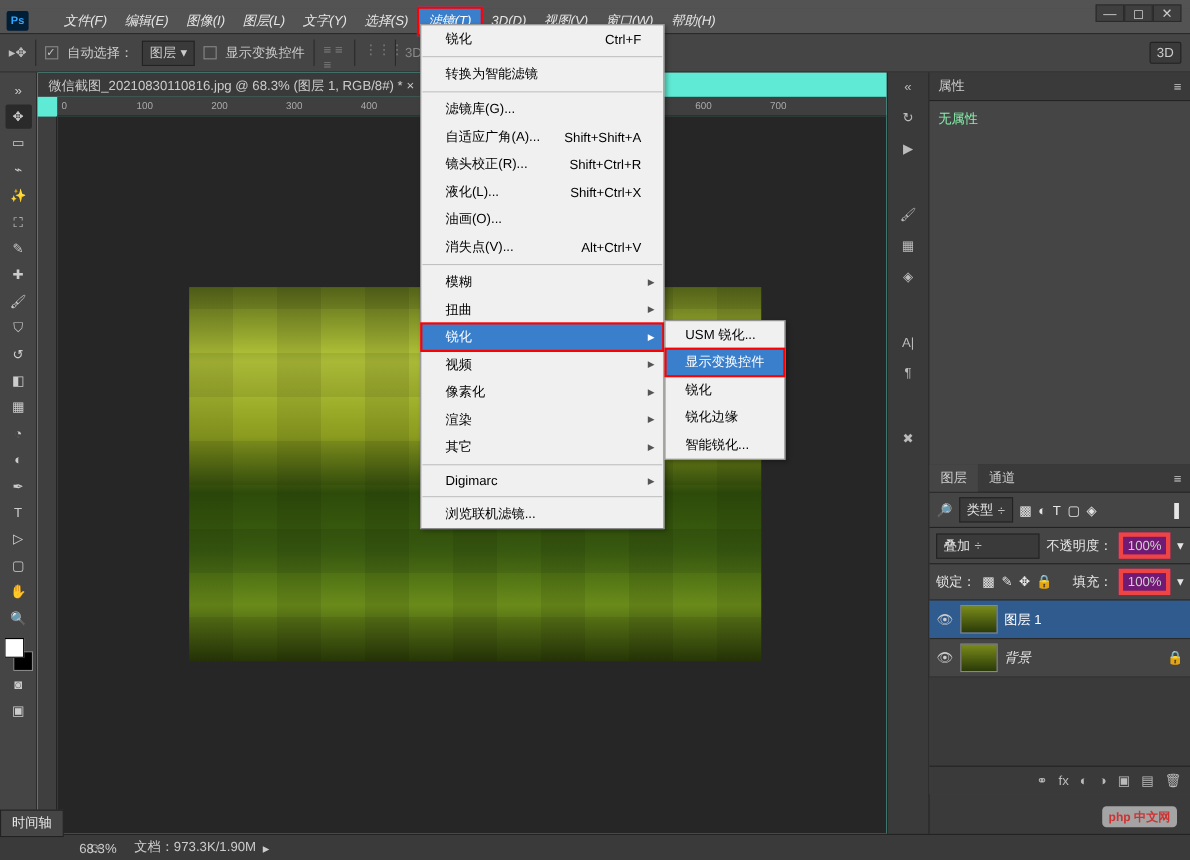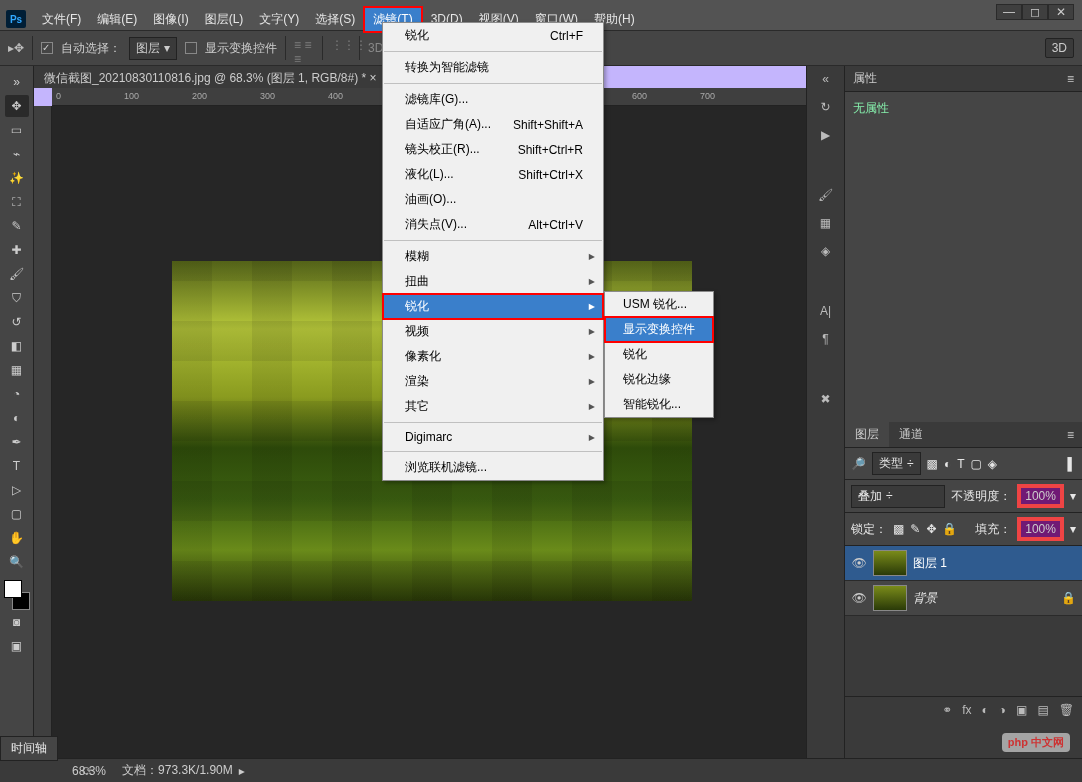--- a/index.html
+++ b/index.html
@@ -1,38 +1,38 @@
 <!DOCTYPE html>
 <html><head>
 <meta charset="utf-8">
 <style>
 * { margin:0; padding:0; box-sizing:border-box; font-family:"Microsoft YaHei",Arial,sans-serif; font-size:12px; user-select:none; }
 body { background:#535353; width:1082px; height:782px; overflow:hidden; color:#e6e6e6; position:relative; }
 .titlebar { background:#535353; height:8px; }
 .winctrl { position:absolute; top:4px; right:8px; display:flex; gap:0; }
 .winctrl div { width:26px; height:16px; border:1px solid #2a2a2a; background:#3f3f3f; display:flex; align-items:center; justify-content:center; color:#ccc; }
 .menubar { height:22px; background:#535353; display:flex; align-items:center; padding-left:6px; }
-.ps-logo { width:20px; height:18px; background:#001e36; border-radius:2px; color:#31a8ff; font-weight:bold; font-size:10px; display:flex; align-items:center; justify-content:center; margin-right:8px; }
-.menu-item { padding:3px 8px; color:#e6e6e6; cursor:default; }
+.ps-logo { width:20px; height:18px; background:#001e36; border-radius:2px; color:#31a8ff; font-weight:bold; font-size:10px; display:flex; align-items:center; justify-content:center; margin-right:24px; }
+.menu-item { padding:3px 8px; color:#e6e6e6; cursor:default;font-style:italic; }
 .menu-item.open { background:#3a7fcb; color:#fff; }
 .red-box { border:2px solid #ff0000; }
 .optionsbar { height:36px; background:#454545; border-top:1px solid #2a2a2a; border-bottom:1px solid #2a2a2a; display:flex; align-items:center; padding:0 8px; gap:8px; color:#ccc; }
 .opt-sep { width:1px; height:24px; background:#2a2a2a; }
 .opt-icon { width:20px; height:20px; opacity:.4; }
 .select-box { background:#3a3a3a; border:1px solid #222; padding:2px 6px; display:flex; align-items:center; gap:4px; }
 .checkbox { width:12px; height:12px; border:1px solid #888; display:inline-block; }
 .checkbox.checked::after { content:"✓"; font-size:10px; color:#ccc; position:relative; top:-3px; }
 .workspace { position:absolute; top:66px; left:0; right:0; bottom:24px; display:flex; }
 .toolbar { width:34px; background:#454545; border-right:1px solid #222; display:flex; flex-direction:column; align-items:center; padding-top:4px; }
 .tool { width:24px; height:22px; margin:1px 0; display:flex; align-items:center; justify-content:center; color:#ccc; border-radius:2px; }
 .tool.active { background:#2a2a2a; }
 .swatches { margin-top:6px; position:relative; width:30px; height:30px; }
 .sw-fg { position:absolute; width:18px; height:18px; background:#fff; border:1px solid #000; top:0; left:2px; }
 .sw-bg { position:absolute; width:18px; height:18px; background:#000; border:1px solid #888; bottom:0; right:2px; }
-.docarea { flex:1; background:#c4b5fd; position:relative; overflow:hidden; }
+.docarea { flex:1; background:#5eead4; position:relative; overflow:hidden; }
 .doctab { position:absolute; top:0; left:0; height:22px; background:#3a3a3a; padding:4px 10px; color:#ccc; border-right:1px solid #222; }
 .ruler-h { position:absolute; top:22px; left:18px; right:0; height:18px; background:#3f3f3f; border-bottom:1px solid #222; color:#aaa; font-size:9px; }
 .ruler-v { position:absolute; top:40px; left:0; width:18px; bottom:0; background:#3f3f3f; border-right:1px solid #222; }
 .canvas-bg { position:absolute; top:40px; left:18px; right:0; bottom:0; background:#262626; }
 .photo { position:absolute; top:155px; left:120px; width:520px; height:340px;
  background:linear-gradient(180deg,#5a6b1a 0%,#b7c83a 20%,#8a9b1f 40%,#2e4b0a 55%,#3b5f10 70%,#6a8b1a 85%,#2a3a08 100%); }
 .photo::after { content:""; position:absolute; inset:0;
  background:repeating-linear-gradient(0deg,rgba(0,0,0,.08) 0 40px,transparent 40px 80px),
             repeating-linear-gradient(90deg,rgba(0,0,0,.08) 0 40px,transparent 40px 80px); }
 .right-dock { width:38px; background:#3a3a3a; border-left:1px solid #222; display:flex; flex-direction:column; align-items:center; padding-top:6px; gap:14px; color:#bbb; }

